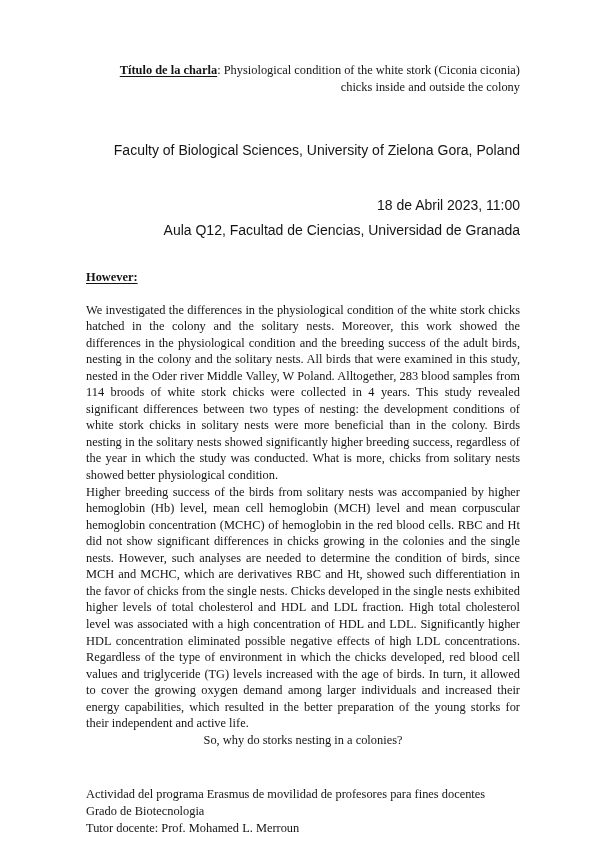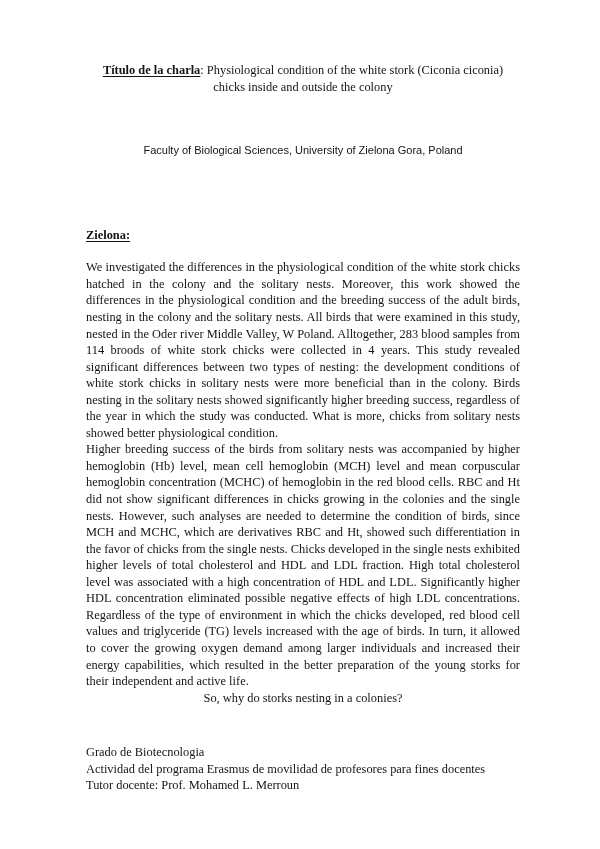--- a/index.html
+++ b/index.html
@@ -31,28 +31,28 @@
 
   
   .serif {
     font-family: "Liberation Serif", "DejaVu Serif", serif;
     font-size: 12.4px;
     line-height: 16.6px;
     color: #141414;
   }
   .sans {
     font-family: "Liberation Sans", "DejaVu Sans", sans-serif;
-    font-size: 11px;
+    font-size: 14px;
     line-height: 16.6px;
     color: #141414;
   }
 
   .field-line {
     margin: 0;
-    text-align: center;
+    text-align: right;
   }
 
   .label-underline {
     font-weight: bold;
     text-decoration: underline;
     text-underline-offset: 1.5px;
   }
 
   
   .title-block {
@@ -108,37 +108,42 @@
 
   <div class="gap-xl"></div>
 
   <div>
     <div class="gap-xs"></div>
     <p class="field-line sans"> Faculty of Biological Sciences, University of Zielona Gora, Poland</p>
   </div>
 
   <div class="gap-xl"></div>
 
+  <div>
+    <p class="field-line sans">18 de Abril 2023, 11:00</p>
+    <div class="gap-xs"></div>
+    <p class="field-line sans">Aula Q12, Facultad de Ciencias, Universidad de Granada</p>
+  </div>
 
   <div class="gap-lg"></div>
 
   <div>
-    <p class="abstract-heading serif"><span class="label-underline">Zielona:</span></p>
+    <p class="abstract-heading serif"><span class="label-underline">However:</span></p>
 
     <div class="gap-sm"></div>
 
     <div class="abstract serif">
       <p>We investigated the differences in the physiological condition of the white stork chicks hatched in the colony and the solitary nests. Moreover, this work showed the differences in the physiological condition and the breeding success of the adult birds, nesting in the colony and the solitary nests. All birds that were examined in this study, nested in the Oder river Middle Valley, W Poland. Alltogether, 283 blood samples from 114 broods of white stork chicks were collected in 4 years. This study revealed significant differences between two types of nesting: the development conditions of white stork chicks in solitary nests were more beneficial than in the colony. Birds nesting in the solitary nests showed significantly higher breeding success, regardless of the year in which the study was conducted. What is more, chicks from solitary nests showed better physiological condition.</p>
       <p>Higher breeding success of the birds from solitary nests was accompanied by higher hemoglobin (Hb) level, mean cell hemoglobin (MCH) level and mean corpuscular hemoglobin concentration (MCHC) of hemoglobin in the red blood cells. RBC and Ht did not show significant differences in chicks growing in the colonies and the single nests. However, such analyses are needed to determine the condition of birds, since MCH and MCHC, which are derivatives RBC and Ht, showed such differentiation in the favor of chicks from the single nests. Chicks developed in the single nests exhibited higher levels of total cholesterol and HDL and LDL fraction. High total cholesterol level was associated with a high concentration of HDL and LDL. Significantly higher HDL concentration eliminated possible negative effects of high LDL concentrations. Regardless of the type of environment in which the chicks developed, red blood cell values and triglyceride (TG) levels increased with the age of birds. In turn, it allowed to cover the growing oxygen demand among larger individuals and increased their energy capabilities, which resulted in the better preparation of the young storks for their independent and active life.</p>
       <p class="noflow">So, why do storks nesting in a colonies?</p>
     </div>
   </div>
 
   <div class="gap-xl"></div>
 
   <div class="footer-block serif">
+    <div>Actividad del programa Erasmus de movilidad de profesores para fines docentes</div>
     <div>Grado de Biotecnologia</div>
-    <div>Actividad del programa Erasmus de movilidad de profesores para fines docentes</div>
     <div>Tutor docente: Prof. Mohamed L. Merroun</div>
 
   </div>
 
 </div>
 
 </body></html>

